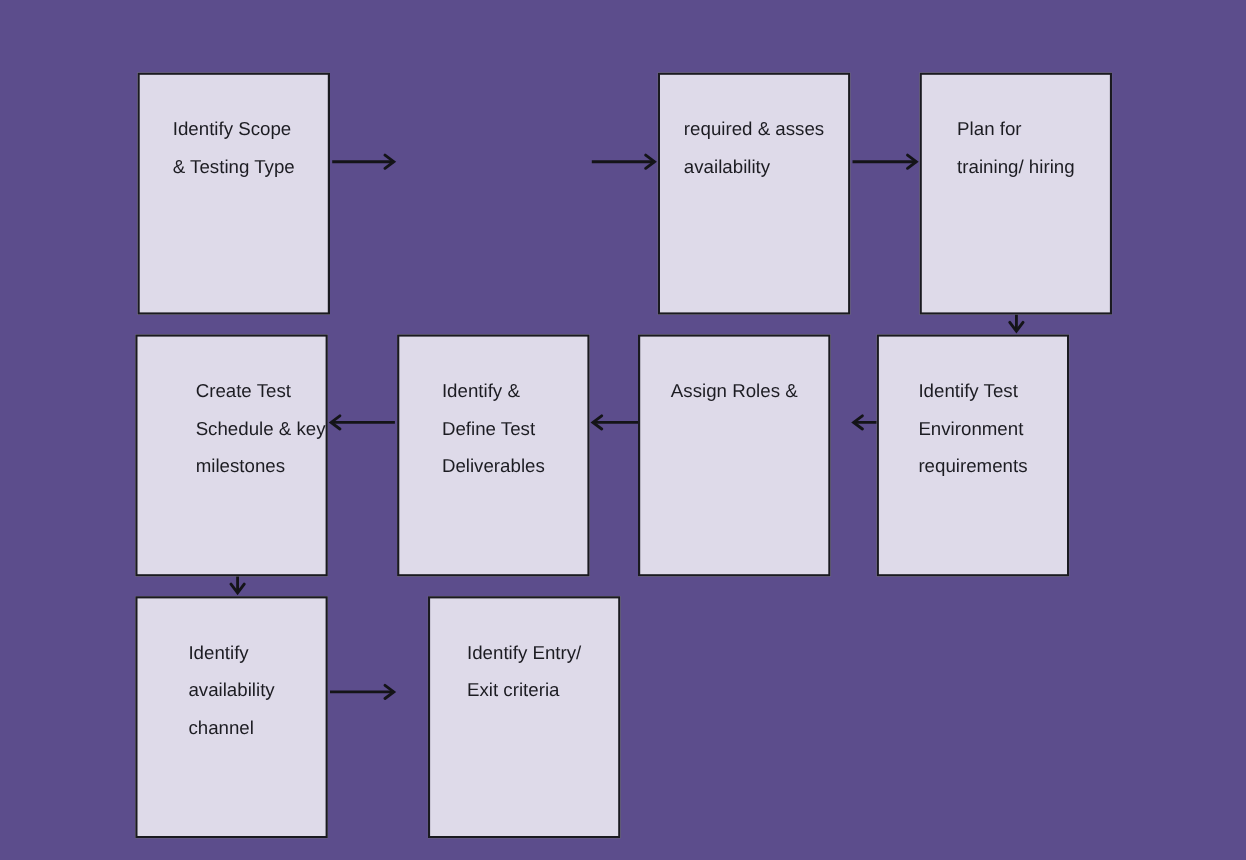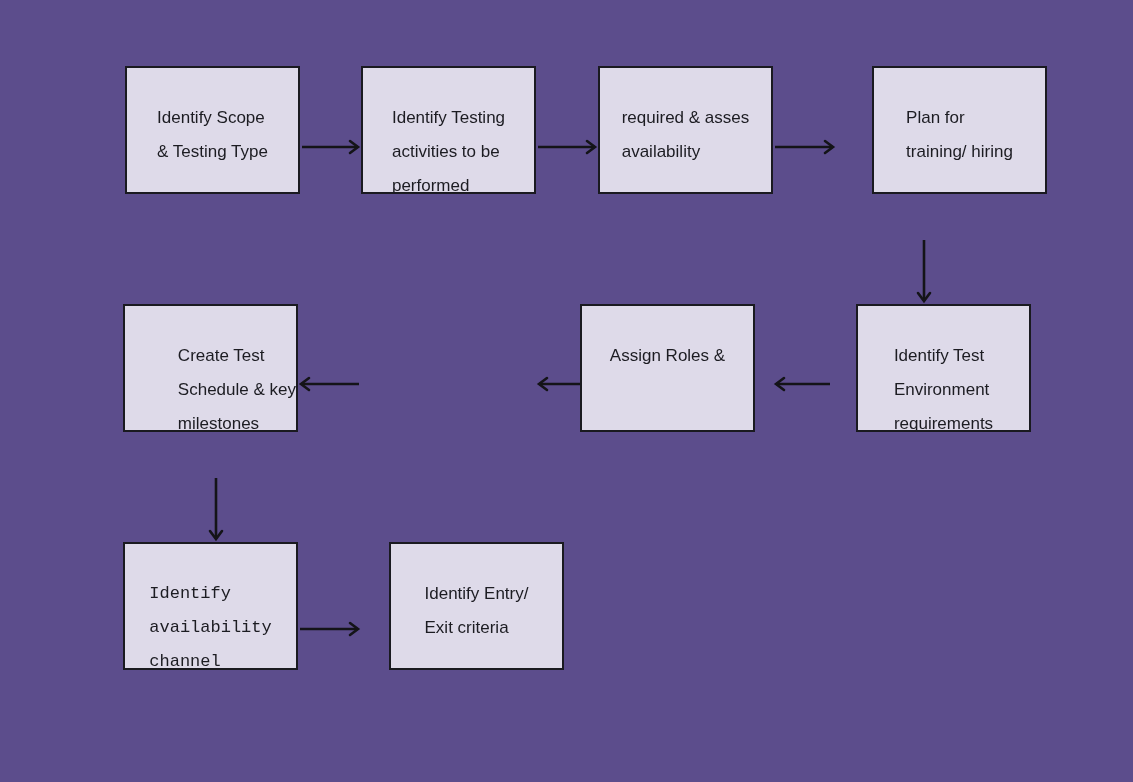--- a/index.html
+++ b/index.html
@@ -13,43 +13,43 @@
   body {
     width: 1133px; height: 782px;
     background: var(--background);
     font-family: "Liberation Sans", sans-serif;
     overflow: hidden; position: relative;
   }
   .canvas { position: absolute; left: 0; top: 0; width: 1133px; height: 782px; }
   svg.arrows { position: absolute; left: 0; top: 0; }
   .node {
     position: absolute;
-    width: 175px; height: 128px;
+    width: 175px; height: 220px;
     background: var(--node-fill);
     border: 2px solid var(--node-border);
     box-sizing: border-box;
     display: flex; justify-content: center;
   }
   .node-text {
     margin-top: 33px;
     font-size: 17px;
     line-height: 34px;
     color: var(--text);
     text-align: left;
   }
   .node-text span { display: block; white-space: nowrap; }
   .pos-1  { left: 125px; top: 66px; }
   .pos-2  { left: 361px; top: 66px; }
   .pos-3  { left: 598px; top: 66px; }
-  .pos-4  { left: 836px; top: 66px; margin-left: 36px; }
-  .pos-5  { left: 856px; top: 304px; }
+  .pos-4  { left: 836px; top: 66px; }
+  .pos-5  { left: 797px; top: 304px; }
   .pos-6  { left: 580px; top: 304px; }
   .pos-7  { left: 361px; top: 304px; }
   .pos-8  { left: 123px; top: 304px; justify-content: flex-end; }
-  .pos-9  { left: 123px; top: 542px; font-family: Liberation Mono, monospace; }
+  .pos-9  { left: 123px; top: 542px; }
   .pos-10 { left: 361px; top: 542px; margin-left: 28px; }
 </style>
 </head>
 <body>
 
 <div class="canvas">
 
   <svg class="arrows" width="1133" height="782">
     <defs>
       <marker id="chevron" markerUnits="userSpaceOnUse" markerWidth="14" markerHeight="18" refX="10" refY="8" orient="auto">
@@ -68,27 +68,20 @@
   </svg>
 
   <div class="node pos-1">
     <div class="node-text">
       <span>Identify Scope</span>
       <span>&amp; Testing Type</span>
       <span></span>
     </div>
   </div>
 
-  <div class="node pos-2">
-    <div class="node-text">
-      <span>Identify Testing</span>
-      <span>activities to be</span>
-      <span>performed</span>
-    </div>
-  </div>
 
   <div class="node pos-3">
     <div class="node-text">
       <span>required &amp; asses</span>
       <span>availability</span>
     </div>
   </div>
 
   <div class="node pos-4">
     <div class="node-text">
@@ -106,20 +99,27 @@
     </div>
   </div>
 
   <div class="node pos-6">
     <div class="node-text">
       <span>Assign Roles &amp;</span>
       <span></span>
     </div>
   </div>
 
+  <div class="node pos-7">
+    <div class="node-text">
+      <span>Identify &amp;</span>
+      <span>Define Test</span>
+      <span>Deliverables</span>
+    </div>
+  </div>
 
   <div class="node pos-8">
     <div class="node-text">
       <span>Create Test</span>
       <span>Schedule &amp; key</span>
       <span>milestones</span>
     </div>
   </div>
 
   <div class="node pos-9">

